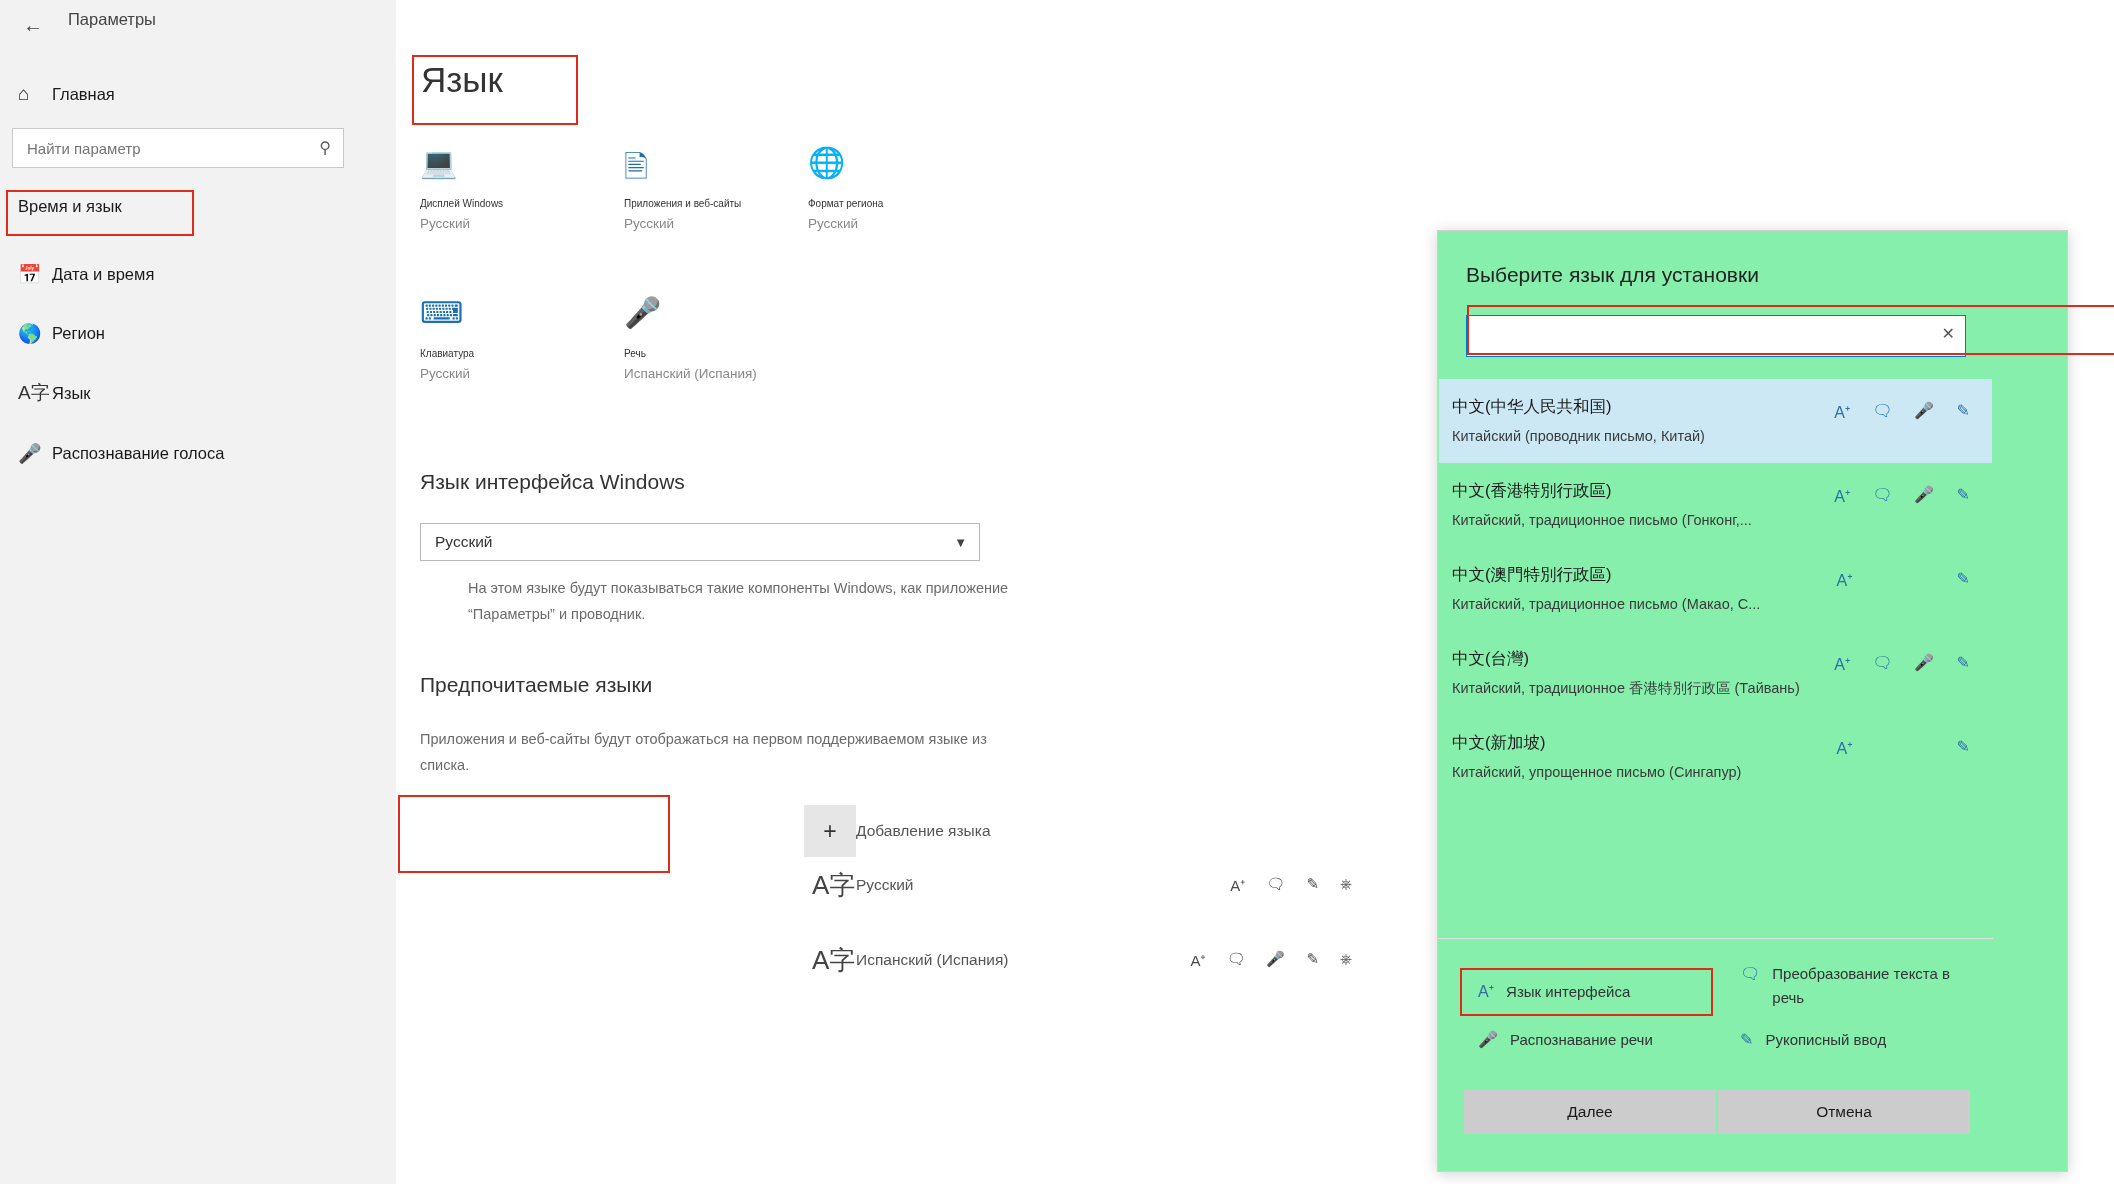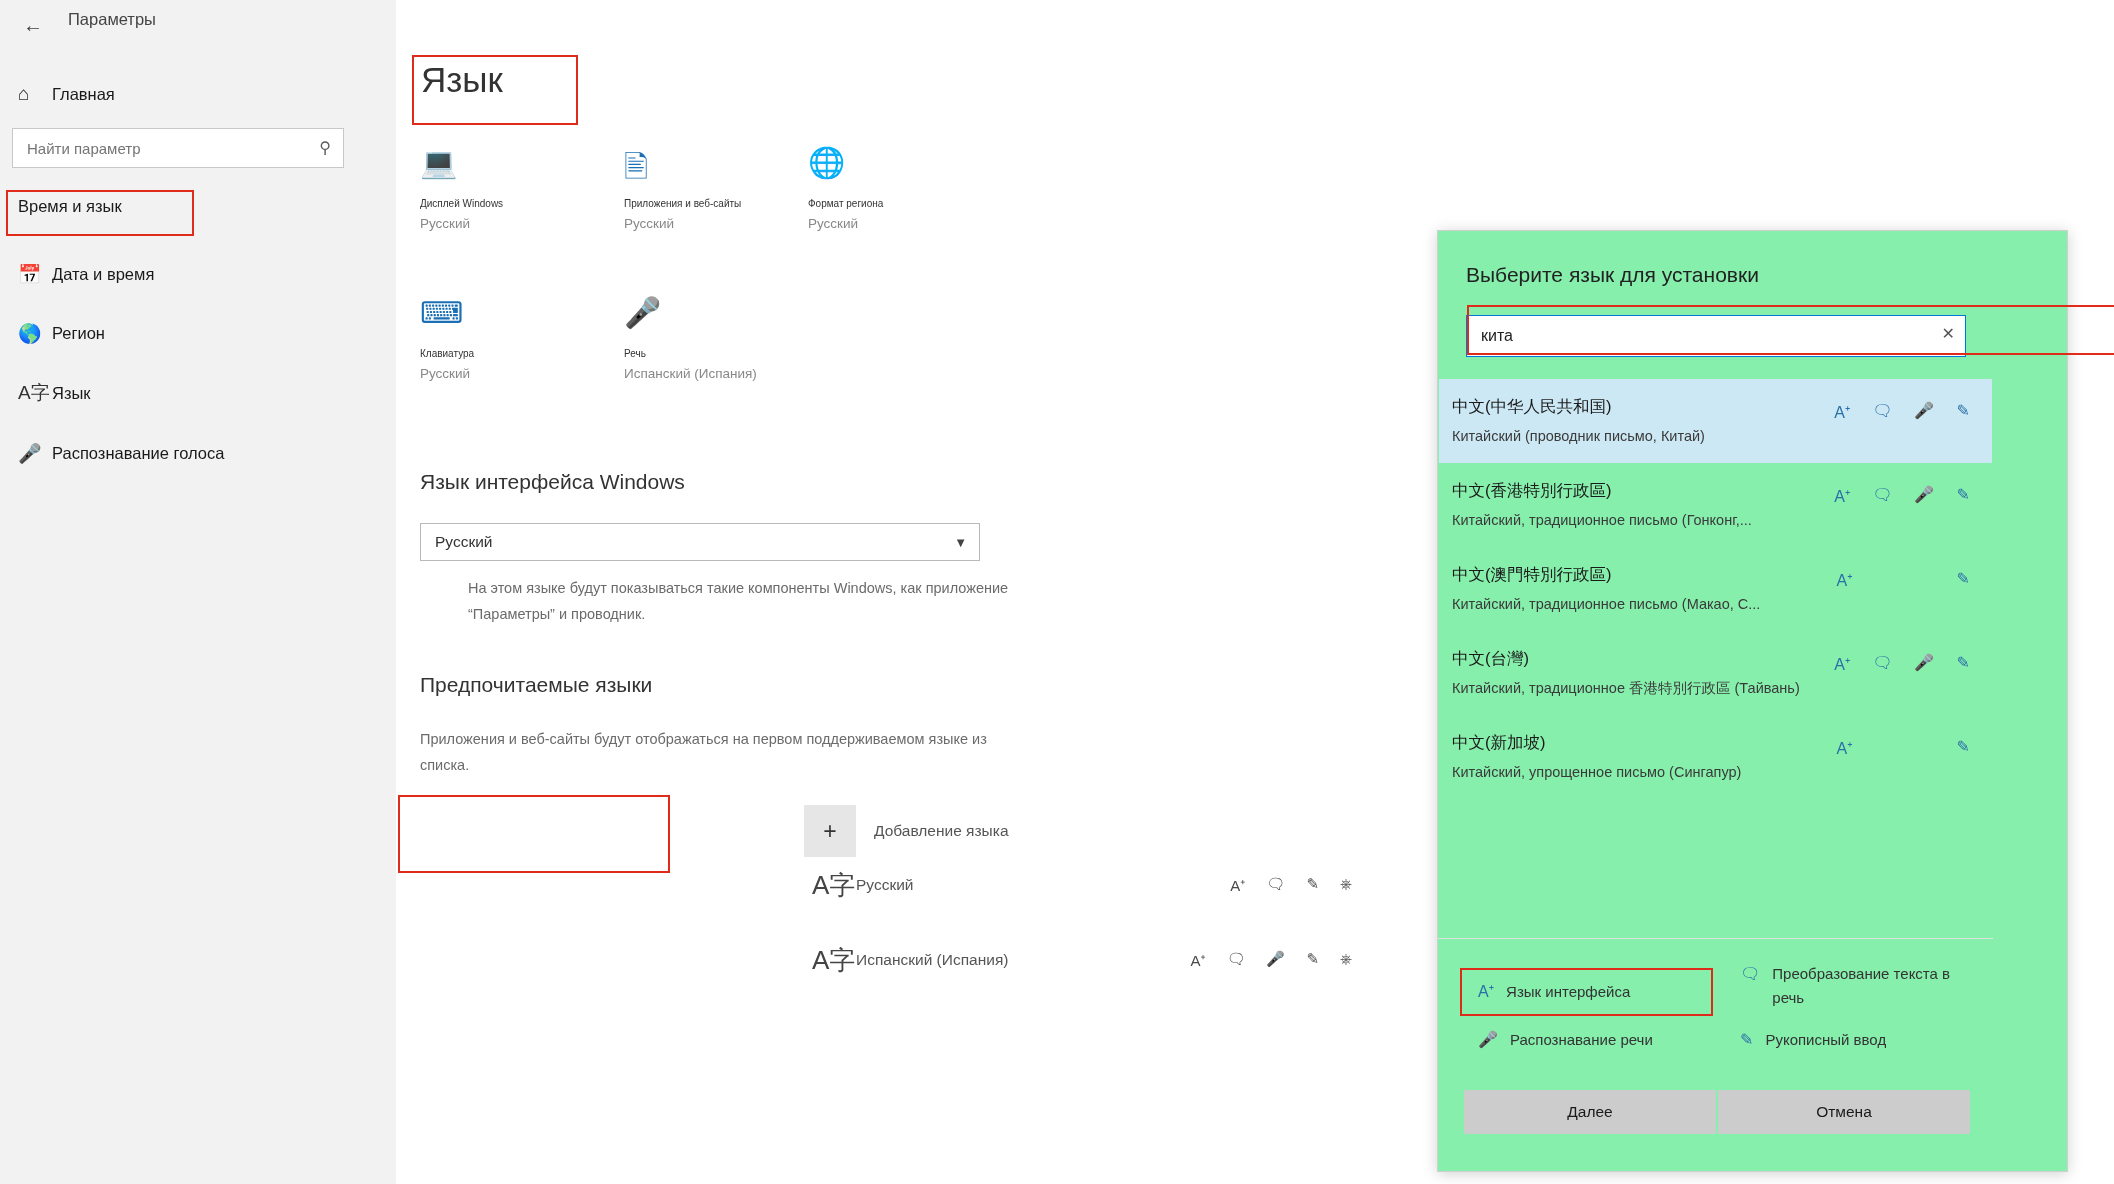--- a/index.html
+++ b/index.html
@@ -202,21 +202,20 @@
     background: #e6e6e6;
     color: #333;
     font-size: 23px;
     display: flex;
     align-items: center;
     justify-content: center;
   }
   #add-label {
     font-size: 15.5px;
     color: #555;
-    margin-left: 18px;
   }
   .lang-row {
     position: absolute;
     left: 416px;
     width: 560px;
     height: 54px;
     display: flex;
     align-items: center;
   }
   .lang-row .lico {
@@ -456,21 +455,20 @@
       <span>🎤</span>
       <span>✎</span>
       <span>⎈</span>
     </span>
   </div>
 </div>
 
 <div id="dialog">
   <div id="dlg-title">Выберите язык для установки</div>
   <div id="dlg-search">
-    <input id="dlg-search-input" type="text" value="кита" style="">
     <span id="dlg-clear">✕</span>
   </div>
 
   <div id="dlg-list">
     <div class="dlg-item selected">
       <div class="native">中文(中华人民共和国)</div>
       <div class="trans">Китайский (проводник письмо, Китай)</div>
       <span class="feat">
         <span>A⁺</span>
         <span>🗨</span>

